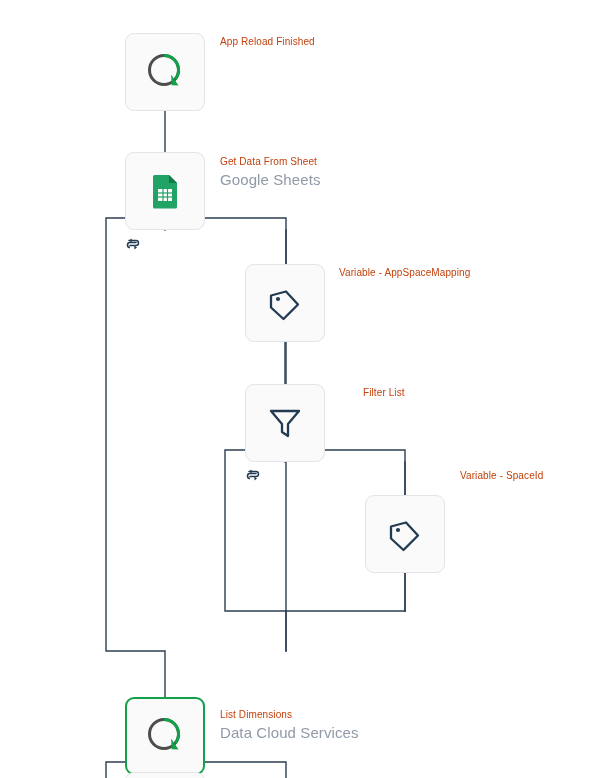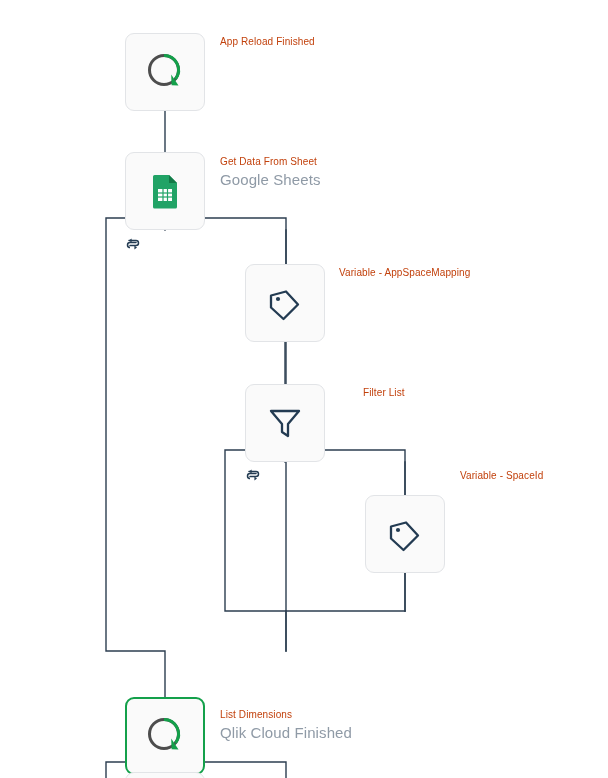--- a/index.html
+++ b/index.html
@@ -156,21 +156,21 @@
         <div class="label-title">Variable - AppSpaceMapping</div>
       </div>
       <div class="label-group" style="left: 339px; top: 385px; margin-left: 24px;">
         <div class="label-title">Filter List</div>
       </div>
       <div class="label-group" style="left: 460px; top: 468px;">
         <div class="label-title">Variable - SpaceId</div>
       </div>
       <div class="label-group" style="left: 220px; top: 698px; margin-top: 9px;">
         <div class="label-title">List Dimensions</div>
-        <div class="label-sub">Qlik Cloud Finished</div>
+        <div class="label-sub">Data Cloud Services</div>
       </div>
     </div>
   <div id="badges-root">
       <div class="loop-badge" style="left: 125px; top: 236px;"><svg width="16" height="16" viewBox="0 0 16 16">
           <path d="M4 4.5 H11 A2 2 0 0 1 11 9.5 H5" fill="none" stroke="#233b52" stroke-width="1.5" stroke-linecap="round"></path>
           <path d="M4 11.5 H5 A2 2 0 0 1 5 6.5 H11" fill="none" stroke="#233b52" stroke-width="1.5" stroke-linecap="round"></path>
           <path d="M6.6 2.6 L4 4.5 L6.6 6.4 Z" fill="#233b52"></path>
           <path d="M9.4 9.6 L12 11.5 L9.4 13.4 Z" fill="#233b52"></path>
         </svg></div>
       <div class="loop-badge" style="left: 245px; top: 467px;"><svg width="16" height="16" viewBox="0 0 16 16">

